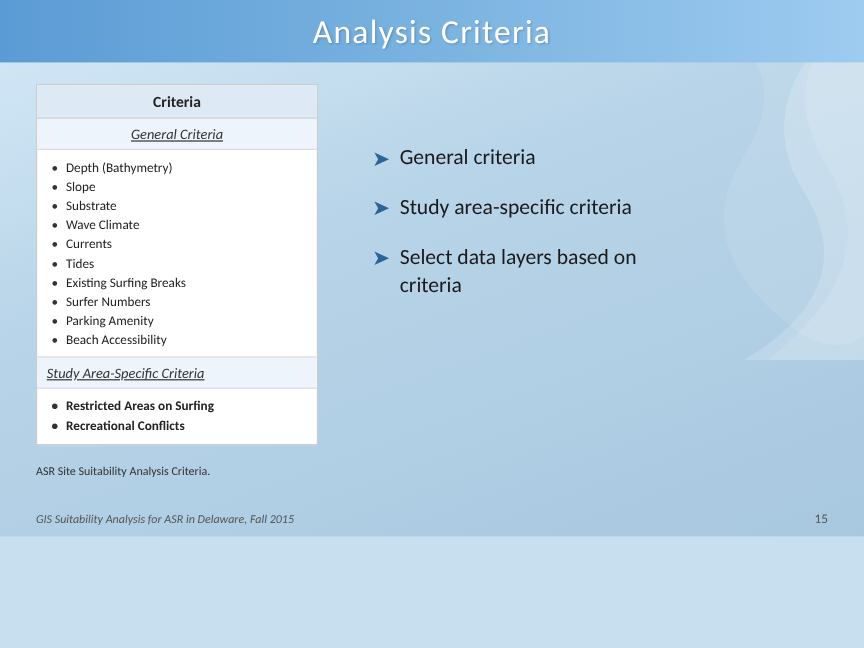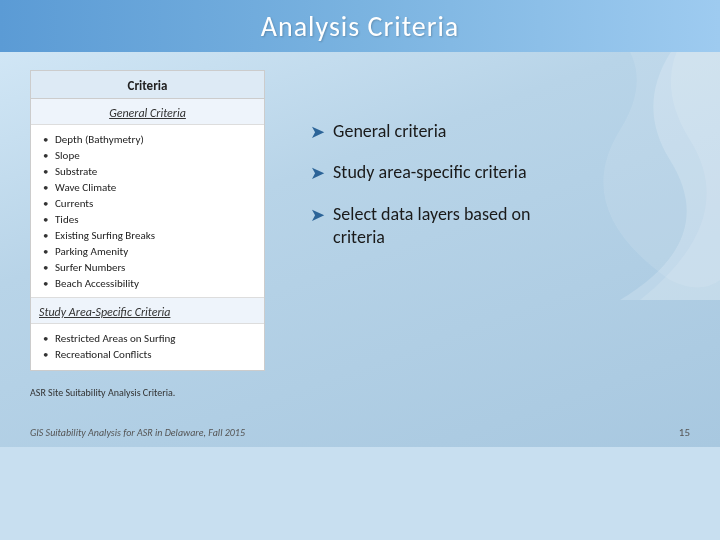--- a/index.html
+++ b/index.html
@@ -131,20 +131,21 @@
       padding: 6px 8px 8px 12px;
       list-style: none;
     }
 
     .study-list li {
       font-size: 11px;
       color: #222;
       padding: 1.5px 0;
       position: relative;
       padding-left: 12px;
+      font-weight: bold;
     }
 
     .study-list li::before {
       content: "•";
       position: absolute;
       left: 0;
       color: #333;
       font-size: 11px;
     }
 
@@ -232,22 +233,22 @@
       <span class="panel-subheader-text">General Criteria</span>
     </div>
     <ul class="criteria-list">
       <li>Depth (Bathymetry)</li>
       <li>Slope</li>
       <li>Substrate</li>
       <li>Wave Climate</li>
       <li>Currents</li>
       <li>Tides</li>
       <li>Existing Surfing Breaks</li>
+      <li>Surfer Numbers</li>
       <li>Parking Amenity</li>
-      <li>Surfer Numbers</li>
       <li>Beach Accessibility</li>
     </ul>
     <div class="study-area-header">
       <span class="study-area-text">Study Area-Specific Criteria</span>
     </div>
     <ul class="study-list">
       <li>Restricted Areas on Surfing</li>
       <li>Recreational Conflicts</li>
     </ul>
   </div>

